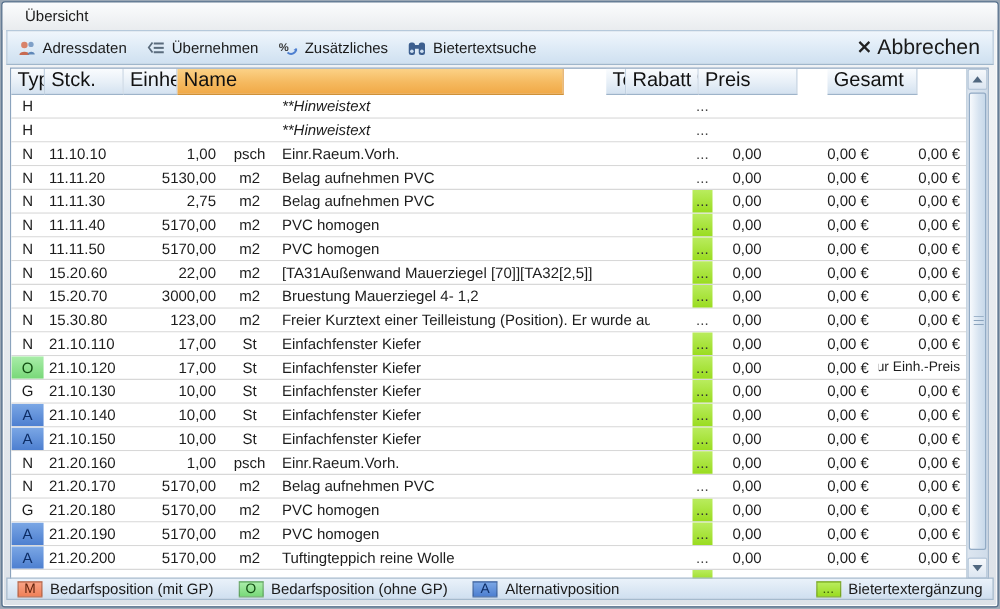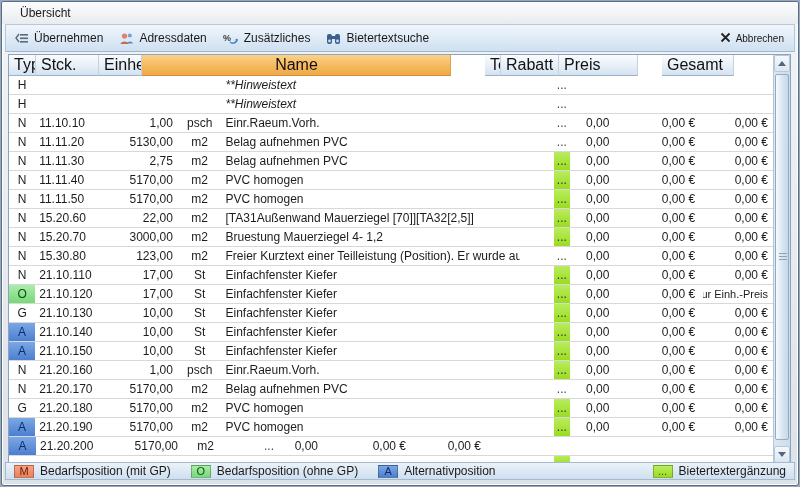--- a/index.html
+++ b/index.html
@@ -5,21 +5,21 @@
   html,body{margin:0;padding:0;background:#9aa7b5;font-family:"Liberation Sans","DejaVu Sans",sans-serif;}
   .window{position:relative;width:796px;height:483px;margin:1px;border:1px solid #56708c;border-radius:3px;
           background:linear-gradient(#f2f4f6,#dde2e8);box-shadow:inset 0 0 0 1px #fdfdfd;overflow:hidden;}
   .titlebar{position:absolute;top:0;left:0;right:0;height:22px;line-height:22px;padding-left:18px;
             font-size:12px;color:#1a1a1a;background:linear-gradient(#fbfcfd,#e9ecef);}
   .toolbar{position:absolute;top:22px;left:3px;right:3px;height:28px;display:flex;align-items:center;
            background:linear-gradient(#f0f6fc 0%,#ddeaf6 55%,#cfe0f0 100%);border:1px solid #b6c9db;border-bottom-color:#9fb6cb;box-sizing:border-box;}
   .tb-btn{display:flex;align-items:center;gap:5px;padding:3px 8px;font-size:12px;color:#1a1a1a;cursor:default;border-radius:2px;}
   .tb-btn svg{display:block;}
   .tb-spacer{flex:1;}
-  .cancel-btn{display:flex;align-items:center;gap:5px;padding:3px 10px;font-size:10px;color:#1a1a1a;}
+  .cancel-btn{display:flex;align-items:center;gap:5px;padding:3px 10px;font-size:17px;color:#1a1a1a;}
 
   .table-wrap{position:absolute;top:52px;left:6px;width:783px;height:410px;border:1px solid #8ba3bd;
               background:#fff;box-sizing:border-box;overflow:hidden;}
   .grid{position:absolute;top:0;left:0;width:764px;}
   .hdr{display:flex;height:21px;}
   .hcell{box-sizing:border-box;height:21px;line-height:20px;font-size:16px;color:#111;padding-left:5px;
          background:linear-gradient(#fafcfe 0%,#e7eff7 55%,#d4e2f0 100%);
          border-right:1px solid #c3d2e1;border-bottom:1px solid #9db3c9;overflow:hidden;white-space:nowrap;}
   .hcell.name{background:linear-gradient(#fbd287 0%,#f5b95f 55%,#f0a947 100%);border-right:1px solid #dfa14e;border-bottom:1px solid #cf9138;}
   .row{display:flex;height:19px;background:#fff;border-bottom:1px solid #d8d8d8;box-sizing:border-box;}
@@ -73,38 +73,38 @@
 <div class="window">
 
   <div class="titlebar">
     <span>Übersicht</span>
   </div>
 
   <div class="toolbar">
     <div class="tb-btn">
       <span>
         <svg width="15" height="13" viewBox="0 0 15 13">
+          <circle cx="5.5" cy="4" r="2.6" fill="#d9836a"></circle>
+          <path d="M1.5 12 C1.5 8.6 9.5 8.6 9.5 12 Z" fill="#c86a50"></path>
+          <circle cx="10.8" cy="3.5" r="2.1" fill="#7fa0c8"></circle>
+          <path d="M8 11.5 C8.4 8.7 13.8 8.7 13.8 11.5 Z" fill="#5f87b8"></path>
+        </svg>
+      </span>
+      <span>Adressdaten</span>
+    </div>
+    <div class="tb-btn">
+      <span>
+        <svg width="15" height="13" viewBox="0 0 15 13">
           <path d="M5 2 L2 6 L5 10" fill="none" stroke="#5a6b7c" stroke-width="1.4"></path>
           <rect x="6" y="2" width="8" height="1.6" fill="#5a6b7c"></rect>
           <rect x="6" y="5.5" width="8" height="1.6" fill="#5a6b7c"></rect>
           <rect x="6" y="9" width="8" height="1.6" fill="#5a6b7c"></rect>
         </svg>
       </span>
       <span>Übernehmen</span>
-    </div>
-    <div class="tb-btn">
-      <span>
-        <svg width="15" height="13" viewBox="0 0 15 13">
-          <circle cx="5.5" cy="4" r="2.6" fill="#d9836a"></circle>
-          <path d="M1.5 12 C1.5 8.6 9.5 8.6 9.5 12 Z" fill="#c86a50"></path>
-          <circle cx="10.8" cy="3.5" r="2.1" fill="#7fa0c8"></circle>
-          <path d="M8 11.5 C8.4 8.7 13.8 8.7 13.8 11.5 Z" fill="#5f87b8"></path>
-        </svg>
-      </span>
-      <span>Adressdaten</span>
     </div>
     <div class="tb-btn">
       <span>
         <svg width="16" height="13" viewBox="0 0 16 13">
           <text x="0" y="9" font-size="9" font-weight="bold" fill="#3a3a3a" font-family="sans-serif">%</text>
           <path d="M7 10 C10 12.5 14 10.5 14 7" fill="none" stroke="#4d7fd0" stroke-width="1.5"></path>
           <path d="M14.8 9 L14 6.4 L11.8 8" fill="#4d7fd0"></path>
         </svg>
       </span>
       <span>Zusätzliches</span>
@@ -131,21 +131,21 @@
       <span>Abbrechen</span>
     </div>
   </div>
 
   <div class="table-wrap">
     <div class="grid">
       <div class="hdr">
         <div class="hcell c-typ">Typ</div>
         <div class="hcell c-stck" style="justify-content:flex-start;">Stck.</div>
         <div class="hcell c-einheit" style="justify-content:flex-start;">Einheit</div>
-        <div class="hcell name c-name" style="justify-content:flex-start;text-align:center;">Name</div>
+        <div class="hcell name c-name" style="justify-content:flex-start;">Name</div>
         <div class="hcell c-text" style="justify-content:flex-start;color:#111;">Text</div>
         <div class="hcell c-rabatt" style="justify-content:flex-start;">Rabatt %</div>
         <div class="hcell c-preis" style="justify-content:flex-start;">Preis</div>
         <div class="hcell c-gesamt" style="justify-content:flex-start;margin-left:24px;">Gesamt</div>
       </div>
       <div id="rows">
           <div class="row">
             <div class="cell c-typ">
               <span class="typ-badge">H</span>
             </div>
@@ -430,20 +430,23 @@
             <div class="cell c-preis">0,00 €</div>
             <div class="cell c-gesamt">0,00 €</div>
           </div>
           <div class="row">
             <div class="cell c-typ">
               <span class="typ-badge blue">A</span>
             </div>
             <div class="cell c-pos">21.20.200</div>
             <div class="cell c-stck">5170,00</div>
             <div class="cell c-einheit">m2</div>
+            <div class="cell c-name">
+              <span>Tuftingteppich reine Wolle</span>
+            </div>
             <div class="cell c-text">...</div>
             <div class="cell c-rabatt">0,00</div>
             <div class="cell c-preis">0,00 €</div>
             <div class="cell c-gesamt">0,00 €</div>
           </div>
           <div class="row partial">
             <div class="cell c-typ">
               <span class="typ-badge"></span>
             </div>
             <div class="cell c-pos"></div>

